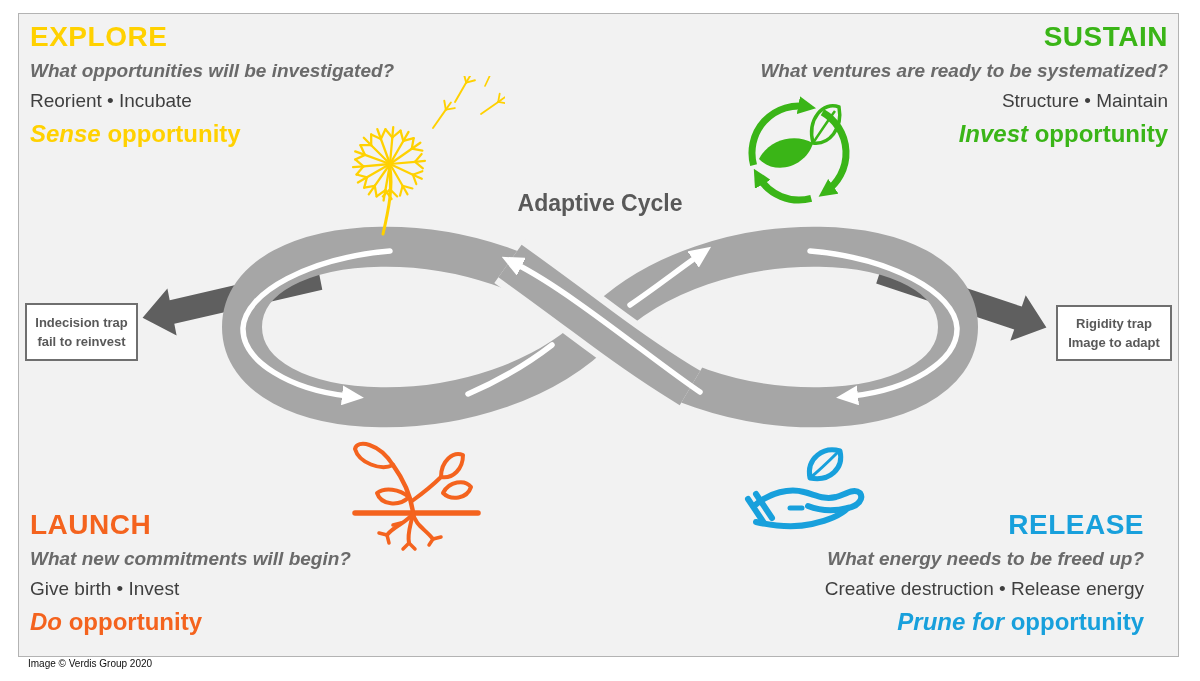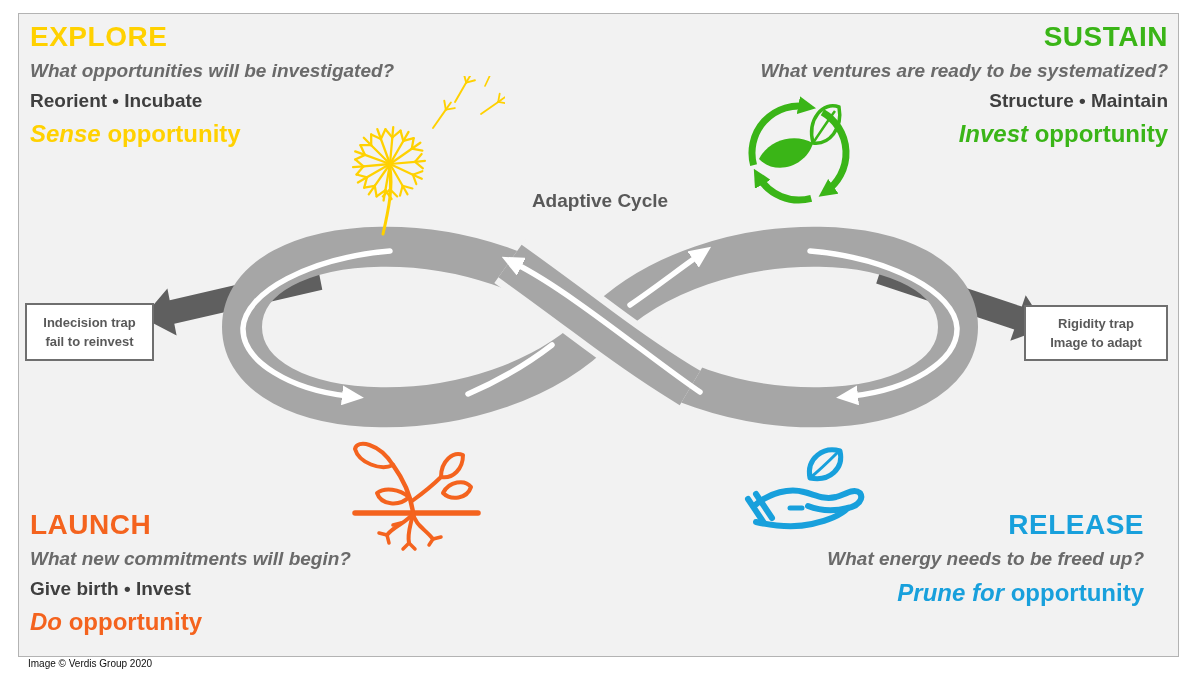--- a/index.html
+++ b/index.html
@@ -16,42 +16,42 @@
   .svg-abs { position:absolute; left:0; top:0; }
 
   .quad { position:absolute; width:520px; }
   .q-explore { left:30px; top:19px; text-align:left; }
   .q-sustain { left:648px; top:19px; text-align:right; }
   .q-launch  { left:30px; top:507px; text-align:left; }
   .q-release { left:624px; top:507px; text-align:right; }
 
   .q-heading { font-size:28px; font-weight:bold; line-height:1.25; letter-spacing:0.5px; }
   .q-question { font-size:19px; font-style:italic; font-weight:bold; color:#6a6a6a; margin-top:3px; line-height:1.5; }
-  .q-actions { font-size:19px; color:#3f3f3f; margin-top:1px; line-height:1.5;font-weight:bold; }
+  .q-actions { font-size:19px; color:#3f3f3f; margin-top:1px; line-height:1.5; }
   .q-tagline { font-size:24px; font-weight:bold; margin-top:3px; line-height:1.3; }
   .q-tagline .em { font-style:italic; }
 
   .c-explore { color:#FFD100; }
   .c-sustain { color:#3AB517; }
   .c-launch  { color:#F4631E; }
   .c-release { color:#18A0DC; }
 
   .cycle-title {
     position:absolute; left:0; right:0; top:190px; text-align:center;
-    font-size:19px; font-weight:bold; color:#595959;
+    font-size:23px; font-weight:bold; color:#595959;
   }
 
   .trap {
     position:absolute; background:#ffffff; border:2px solid #6f6f6f;
     box-sizing:border-box; display:flex; flex-direction:column;
     justify-content:center; text-align:center;
     font-size:13px; font-weight:bold; color:#595959; line-height:1.5;
   }
-  .trap-left  { left:25px;  top:303px; width:129px; height:58px; }
-  .trap-right { left:1024px; top:305px; width:144px; height:56px; }
+  .trap-left  { left:25px;  top:303px; width:113px; height:58px; }
+  .trap-right { left:1056px; top:305px; width:116px; height:56px; }
 
   .credit {
     position:absolute; left:28px; top:658px;
     font-size:10px; color:#0d0d0d;
   }
 </style>
 </head>
 <body>
 
 <div class="frame"></div>
@@ -186,20 +186,21 @@
   <div class="q-actions">Give birth • Invest</div>
   <div class="q-tagline c-launch">
     <span class="em">Do</span>
     <span>opportunity</span>
   </div>
 </div>
 
 <div class="quad q-release">
   <div class="q-heading c-release">RELEASE</div>
   <div class="q-question">What energy needs to be freed up?</div>
+  <div class="q-actions">Creative destruction • Release energy</div>
   <div class="q-tagline c-release">
     <span class="em">Prune for</span>
     <span>opportunity</span>
   </div>
 </div>
 
 <div class="cycle-title">Adaptive Cycle</div>
 
 <div class="trap trap-left">
   <div>Indecision trap</div>

